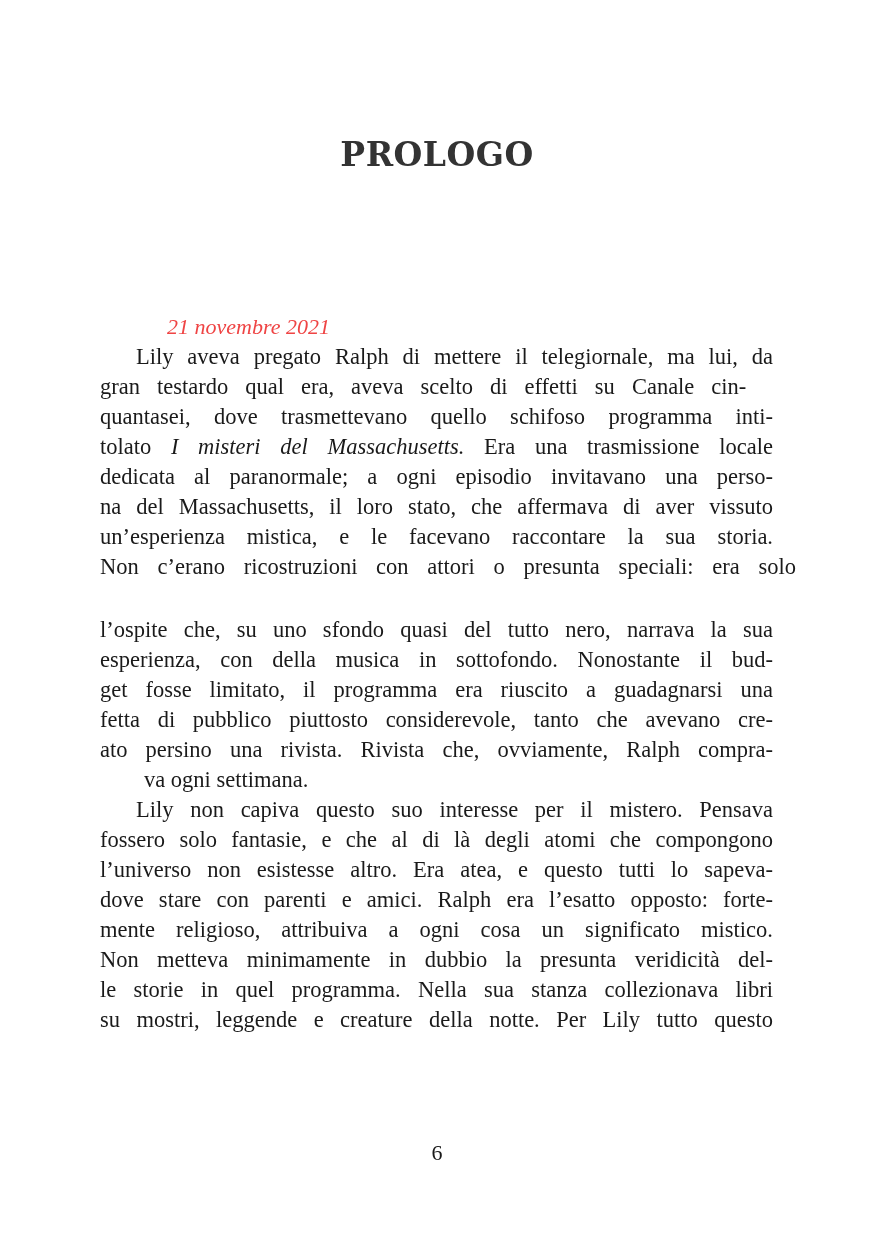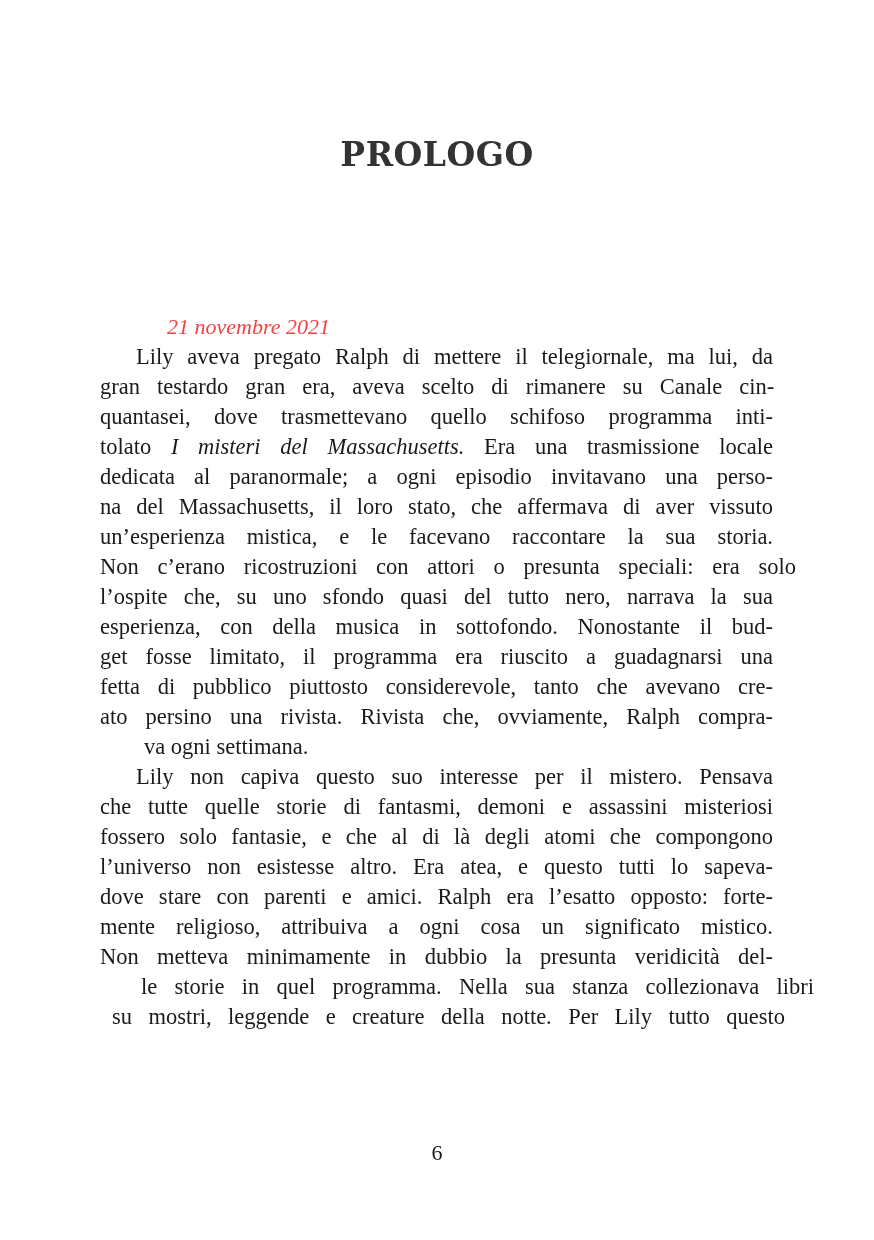--- a/index.html
+++ b/index.html
@@ -85,40 +85,39 @@
   </style>
 </head>
 <body>
 
 <div class="page">
   <h1 class="chapter-title">PROLOGO</h1>
   <div class="date-line">21 novembre 2021</div>
   <div class="body-text" id="body-text">
       <div>
         <span class="line indent" style="white-space: nowrap; display: block; word-spacing: 8.21875px; text-align: left; text-align-last: left;">Lily aveva pregato Ralph di mettere il telegiornale, ma lui, da</span>
-        <span class="line" style="white-space: nowrap; display: block; word-spacing: 11.3859px; text-align: left; text-align-last: left;">gran testardo gran era, aveva scelto di rimanere su Canale cin-</span>
+        <span class="line" style="white-space: nowrap; display: block; word-spacing: 11.3859px; text-align: left; text-align-last: left;">gran testardo qual era, aveva scelto di effetti su Canale cin-</span>
         <span class="line" style="white-space: nowrap; display: block; word-spacing: 17.7135px; text-align: left; text-align-last: left;">quantasei, dove trasmettevano quello schifoso programma inti-</span>
         <span class="line" style="white-space: nowrap; display: block; word-spacing: 14.0586px; text-align: center; text-align-last: left;"><span>tolato </span><em>I misteri del Massachusetts.</em><span> Era una trasmissione locale</span></span>
         <span class="line" style="white-space: nowrap; display: block; word-spacing: 13.5254px; text-align: left; text-align-last: left;">dedicata al paranormale; a ogni episodio invitavano una perso-</span>
         <span class="line" style="white-space: nowrap; display: block; word-spacing: 9.35781px; text-align: center; text-align-last: left;">na del Massachusetts, il loro stato, che affermava di aver vissuto</span>
         <span class="line" style="white-space: nowrap; display: block; word-spacing: 16.1914px; text-align: left; text-align-last: left;">un’esperienza mistica, e le facevano raccontare la sua storia.</span>
         <span class="line" style="white-space: nowrap; display: block; word-spacing: 13.1094px; text-align: left; text-align-last: left;">Non c’erano ricostruzioni con attori o presunta speciali: era solo</span>
-        <span class="line" style="white-space: nowrap; display: block; word-spacing: 10.5696px; text-align: left; text-align-last: left;">l’ospite che, su uno sfondo quasi del tutto nero, narrava la sua</span>
+        <span class="line" style="white-space: nowrap; display: block; word-spacing: 10.5696px; text-align: left; text-align-last: left; margin-top: 33px;">l’ospite che, su uno sfondo quasi del tutto nero, narrava la sua</span>
         <span class="line" style="white-space: nowrap; display: block; word-spacing: 13.9863px; text-align: left; text-align-last: left;">esperienza, con della musica in sottofondo. Nonostante il bud-</span>
         <span class="line" style="white-space: nowrap; display: block; word-spacing: 12.2969px; text-align: right; text-align-last: left;">get fosse limitato, il programma era riuscito a guadagnarsi una</span>
         <span class="line" style="white-space: nowrap; display: block; word-spacing: 12.0391px; text-align: center; text-align-last: left;">fetta di pubblico piuttosto considerevole, tanto che avevano cre-</span>
         <span class="line" style="white-space: nowrap; display: block; word-spacing: 12.502px; text-align: left; text-align-last: left;">ato persino una rivista. Rivista che, ovviamente, Ralph compra-</span>
         <span class="line last">va ogni settimana.</span>
       </div>
       <div>
         <span class="line indent" style="white-space: nowrap; display: block; word-spacing: 11.0694px; text-align: left; text-align-last: left;">Lily non capiva questo suo interesse per il mistero. Pensava</span>
-        <span class="line" style="white-space: nowrap; display: block; word-spacing: 11.1788px; text-align: left; text-align-last: left;">che tutte quelle storie di fantasmi, demoni e assassini misteriosi</span>
         <span class="line" style="white-space: nowrap; display: block; word-spacing: 8.80966px; text-align: left; text-align-last: left;">fossero solo fantasie, e che al di là degli atomi che compongono</span>
         <span class="line" style="white-space: nowrap; display: block; word-spacing: 10.3172px; text-align: left; text-align-last: left;">l’universo non esistesse altro. Era atea, e questo tutti lo sapeva-</span>
         <span class="line" style="white-space: nowrap; display: block; word-spacing: 9.50781px; text-align: left; text-align-last: left;">dove stare con parenti e amici. Ralph era l’esatto opposto: forte-</span>
         <span class="line" style="white-space: nowrap; display: block; word-spacing: 15.3887px; text-align: left; text-align-last: left;">mente religioso, attribuiva a ogni cosa un significato mistico.</span>
         <span class="line" style="white-space: nowrap; display: block; word-spacing: 12.7383px; text-align: left; text-align-last: left;">Non metteva minimamente in dubbio la presunta veridicità del-</span>
-        <span class="line" style="white-space: nowrap; display: block; word-spacing: 11.6059px; text-align: left; text-align-last: left; margin-left: 41px;">le storie in quel programma. Nella sua stanza collezionava libri</span>
-        <span class="line" style="white-space: nowrap; display: block; word-spacing: 10.8156px; text-align: left; text-align-last: left; margin-left: 12px;">su mostri, leggende e creature della notte. Per Lily tutto questo</span>
+        <span class="line" style="white-space: nowrap; display: block; word-spacing: 11.6059px; text-align: left; text-align-last: left;">le storie in quel programma. Nella sua stanza collezionava libri</span>
+        <span class="line" style="white-space: nowrap; display: block; word-spacing: 10.8156px; text-align: left; text-align-last: left;">su mostri, leggende e creature della notte. Per Lily tutto questo</span>
       </div>
     </div>
   <div class="page-number">6</div>
 </div>
 
 </body></html>

